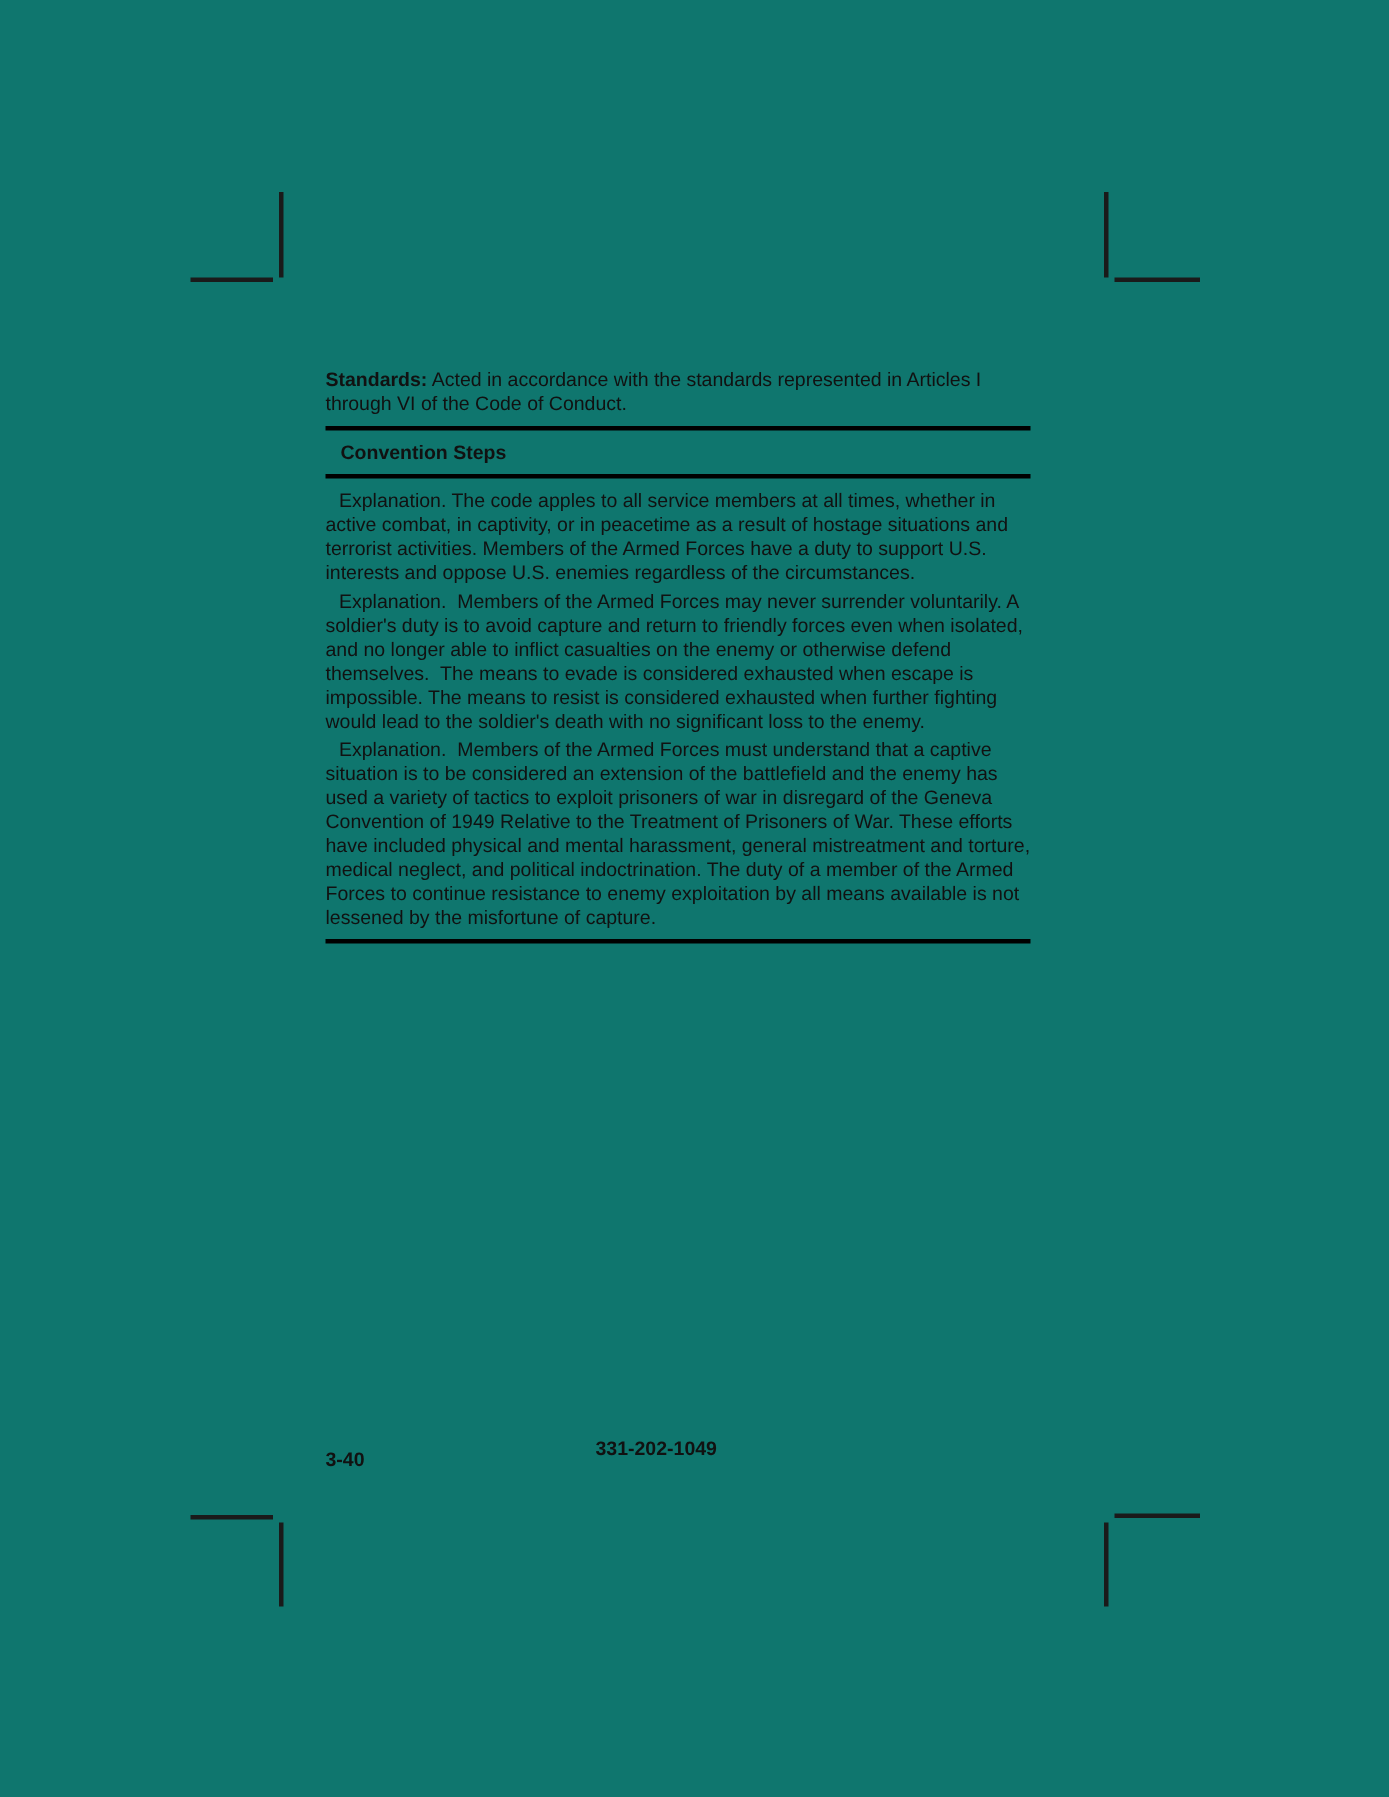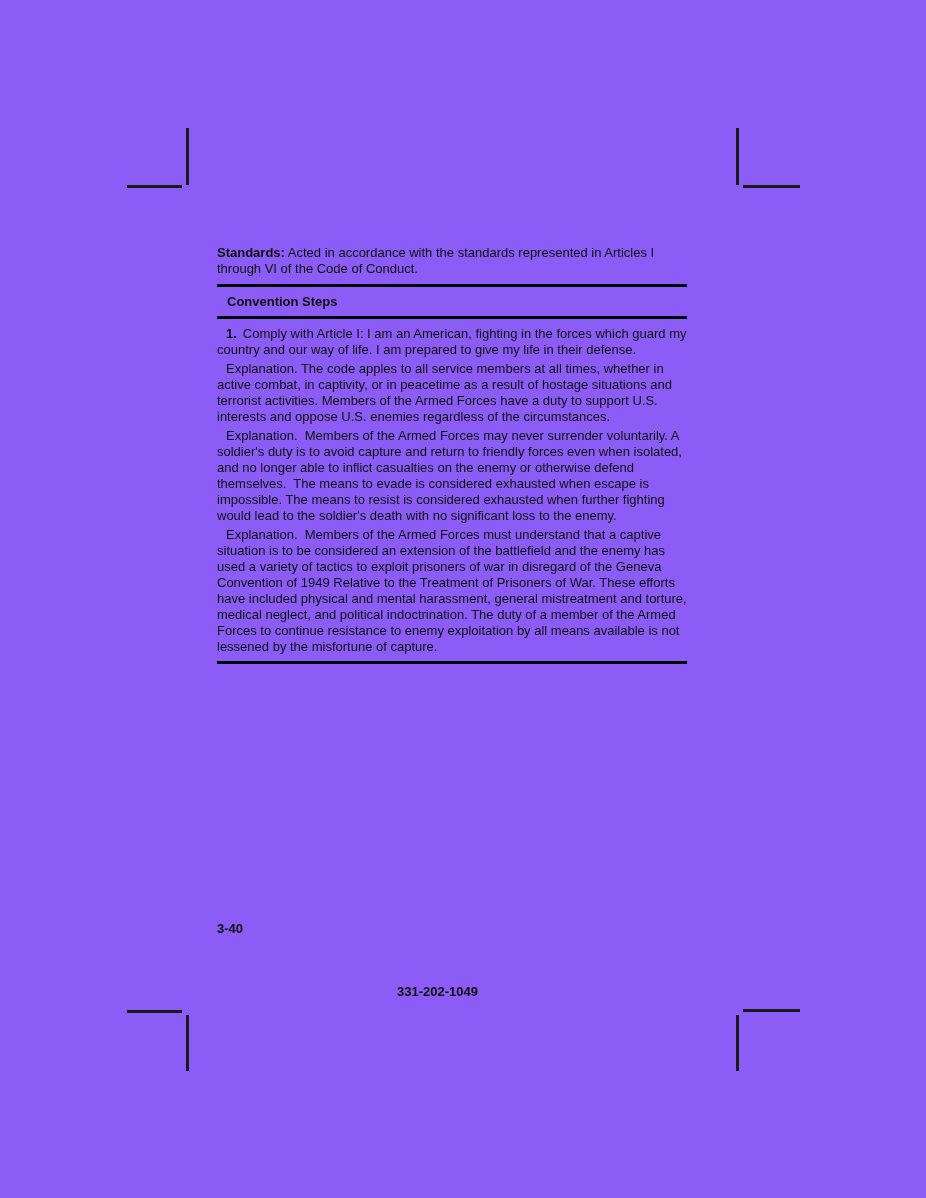--- a/index.html
+++ b/index.html
@@ -1,21 +1,21 @@
 <!DOCTYPE html>
 <html><head>
 <meta charset="utf-8">
 <style>
   * { margin: 0; padding: 0; box-sizing: border-box; }
   html, body { background: #ffffff; }
   .page {
     position: relative;
     width: 926px;
     height: 1198px;
-    background: #8b5cf6;
+    background: #0f766e;
     font-family: "Liberation Sans", "DejaVu Sans", sans-serif;
     color: #111111;
     overflow: hidden;
   }
   
   .mark { position: absolute; background: #1a1a1a; }
   .tl-v { left: 186px; top: 128px; width: 3px;  height: 57px; }
   .tl-h { left: 127px; top: 185px; width: 55px; height: 3px;  }
   .tr-v { left: 736px; top: 128px; width: 3px;  height: 57px; }
   .tr-h { left: 743px; top: 185px; width: 57px; height: 3px;  }
@@ -43,28 +43,28 @@
   .para {
     margin-bottom: 3px;
     text-indent: 9px;
     white-space: pre-wrap;
   }
   .para b { font-weight: bold; padding-right: 6px; }
 
   .footer-left {
     position: absolute;
     left: 217px;
-    top: 921px;
+    top: 965px;
     font-size: 13px;
     font-weight: bold;
   }
   .footer-center {
     position: absolute;
     left: 397px;
-    top: 984px;
+    top: 958px;
     font-size: 13px;
     font-weight: bold;
   }
 </style>
 </head>
 <body>
 
 <div class="page">
 
   <div class="mark tl-v"></div>
@@ -81,21 +81,20 @@
     <p class="standards"><b>Standards:</b> <span>Acted in accordance with the standards represented in Articles I through VI of the Code of Conduct.</span></p>
 
     <div class="rule"></div>
 
     <div class="steps-header">Convention Steps</div>
 
     <div class="rule"></div>
 
     <div class="steps-body">
 
-      <p class="para"><b>1.</b><span>Comply with Article I: I am an American, fighting in the forces which guard my country and our way of life. I am prepared to give my life in their defense.</span></p>
 
       <p class="para"><span>Explanation. The code apples to all service members at all times, whether in active combat, in captivity, or in peacetime as a result of hostage situations and terrorist activities. Members of the Armed Forces have a duty to support U.S. interests and oppose U.S. enemies regardless of the circumstances.</span></p>
 
 
       <p class="para"><span>Explanation.  Members of the Armed Forces may never surrender voluntarily. A soldier's duty is to avoid capture and return to friendly forces even when isolated, and no longer able to inflict casualties on the enemy or otherwise defend themselves.  The means to evade is considered exhausted when escape is impossible. The means to resist is considered exhausted when further fighting would lead to the soldier's death with no significant loss to the enemy.</span></p>
 
 
       <p class="para"><span>Explanation.  Members of the Armed Forces must understand that a captive situation is to be considered an extension of the battlefield and the enemy has used a variety of tactics to exploit prisoners of war in disregard of the Geneva Convention of 1949 Relative to the Treatment of Prisoners of War. These efforts have included physical and mental harassment, general mistreatment and torture, medical neglect, and political indoctrination. The duty of a member of the Armed Forces to continue resistance to enemy exploitation by all means available is not lessened by the misfortune of capture.</span></p>
 
     </div>

